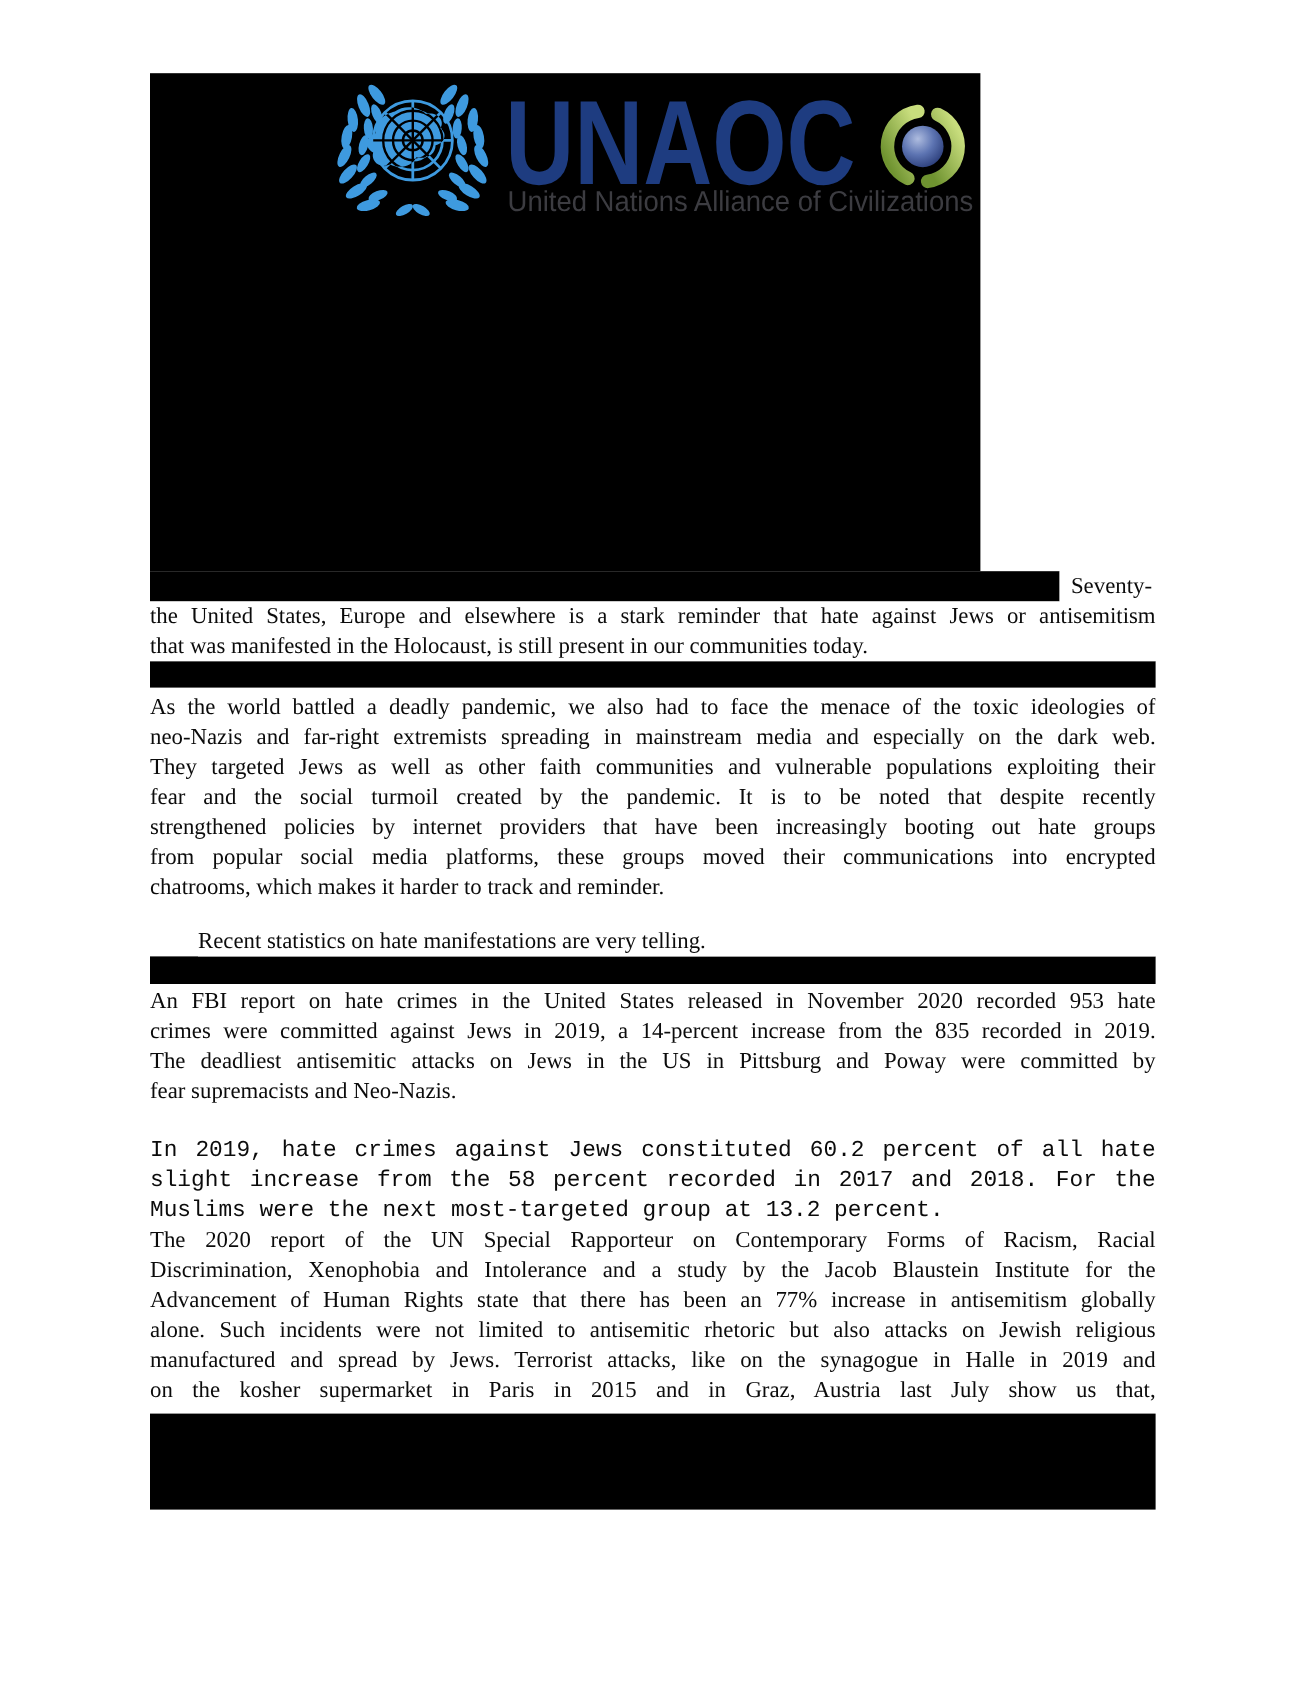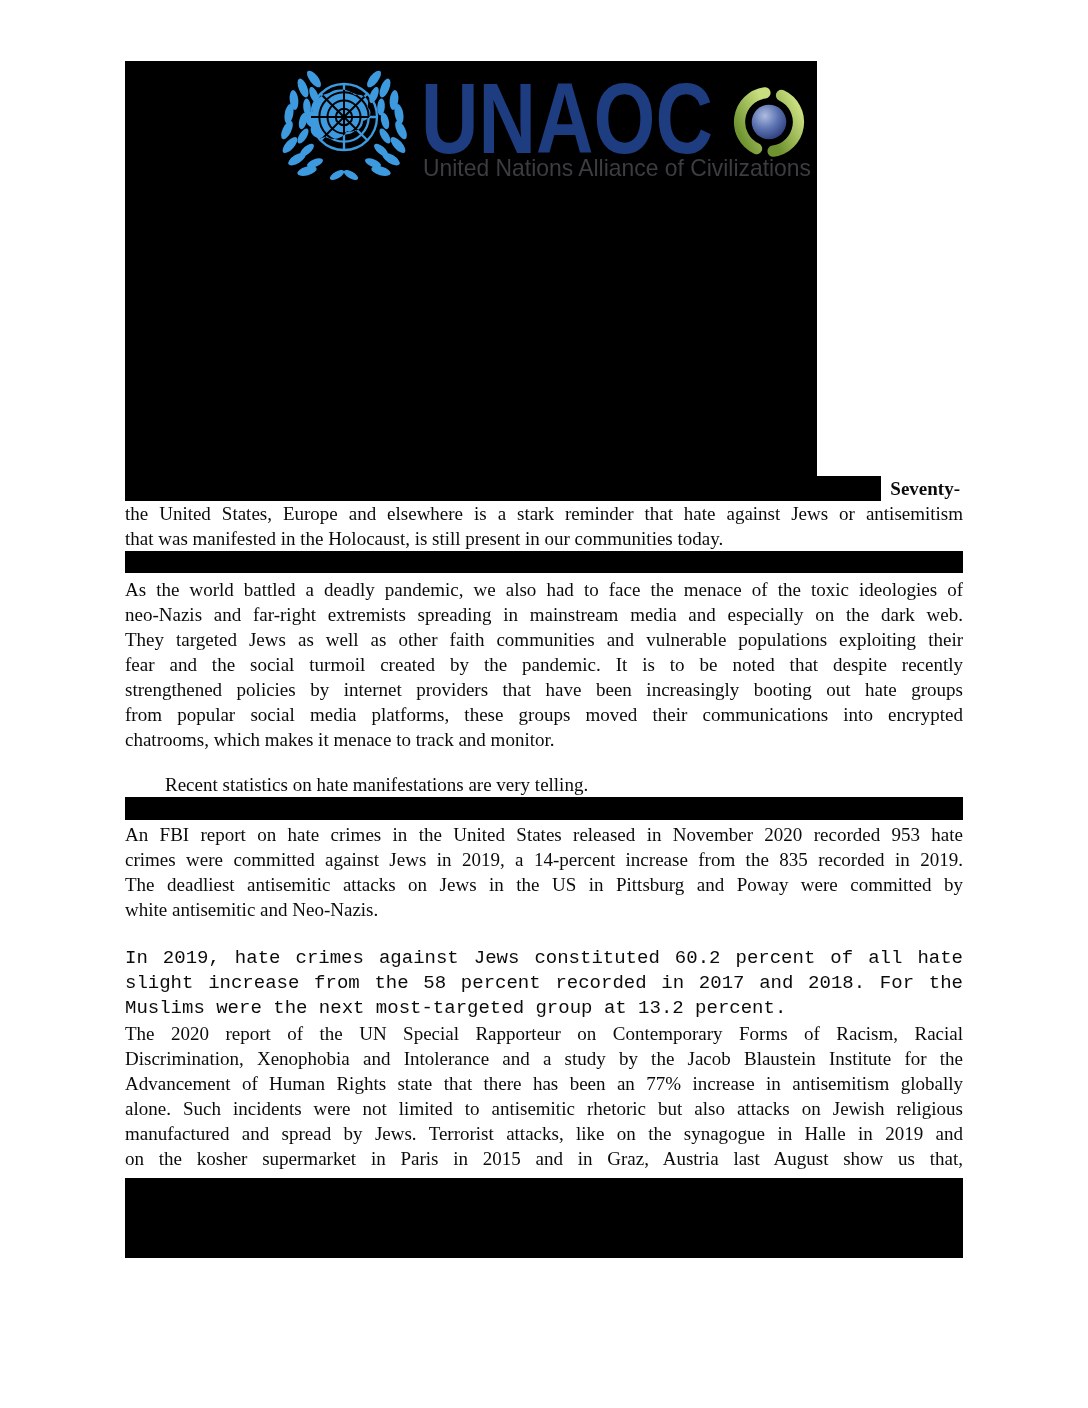--- a/index.html
+++ b/index.html
@@ -24,21 +24,21 @@
   .line{height:25px;line-height:25px;font-size:19px;color:#0b0b0b;
         text-align:justify;text-align-last:justify;overflow:hidden;}
   .line.last{text-align-last:left;}
   .flexline{display:flex;height:25px;flex-direction:column;}
   .flexline .frag{flex:0 0 auto;height:25px;line-height:25px;font-size:19px;color:#0b0b0b;
                   background:#ffffff;padding-right:6px;}
   .flexline .rfill{flex:1 1 auto;height:25px;background:#000000;}
   .seventy-row{display:flex;height:25px;}
   .seventy-row .rfill{flex:1 1 auto;height:25px;background:#000000;}
   .seventy-row .frag{flex:0 0 auto;height:25px;line-height:25px;font-size:19px;color:#0b0b0b;
-                     background:#ffffff;padding:0 3px 0 9px;font-weight:bold;}
+                     background:#ffffff;padding:0 3px 0 9px;}
   .p2{margin-top:4px;} .p3row{margin-top:20px;margin-left:40px;} .p4{margin-top:2px;}
   .p5{margin-top:24px;font-family:Liberation Mono, monospace;} .p6{}
 </style>
 </head>
 <body>
 
 <div class="page">
   <div class="col">
 
     <div class="hdr-block">
@@ -149,47 +149,47 @@
     </div>
     <div class="rbar a"></div>
 
     <div class="p2">
       <div class="line">As the world battled a deadly pandemic, we also had to face the menace of the toxic ideologies of</div>
       <div class="line">neo-Nazis and far-right extremists spreading in mainstream media and especially on the dark web.</div>
       <div class="line">They targeted Jews as well as other faith communities and vulnerable populations exploiting their</div>
       <div class="line">fear and the social turmoil created by the pandemic. It is to be noted that despite recently</div>
       <div class="line">strengthened policies by internet providers that have been increasingly booting out hate groups</div>
       <div class="line">from popular social media platforms, these groups moved their communications into encrypted</div>
-      <div class="line last">chatrooms, which makes it menace to track and monitor.</div>
+      <div class="line last">chatrooms, which makes it harder to track and reminder.</div>
     </div>
 
     <div class="flexline p3row">
       <span class="frag">Recent statistics on hate manifestations are very telling.</span>
       <span class="rfill"></span>
     </div>
     <div class="rbar b"></div>
 
     <div class="p4">
       <div class="line">An FBI report on hate crimes in the United States released in November 2020 recorded 953 hate</div>
       <div class="line">crimes were committed against Jews in 2019, a 14-percent increase from the 835 recorded in 2019.</div>
       <div class="line">The deadliest antisemitic attacks on Jews in the US in Pittsburg and Poway were committed by</div>
-      <div class="line last">white antisemitic and Neo-Nazis.</div>
+      <div class="line last">fear supremacists and Neo-Nazis.</div>
     </div>
 
     <div class="p5">
       <div class="line">In 2019, hate crimes against Jews constituted 60.2 percent of all hate crimes based on religion, a</div>
       <div class="line">slight increase from the 58 percent recorded in 2017 and 2018. For the sake of comparison,</div>
       <div class="line last">Muslims were the next most-targeted group at 13.2 percent.</div>
     </div>
 
     <div class="p6">
       <div class="line">The 2020 report of the UN Special Rapporteur on Contemporary Forms of Racism, Racial</div>
       <div class="line">Discrimination, Xenophobia and Intolerance and a study by the Jacob Blaustein Institute for the</div>
       <div class="line">Advancement of Human Rights state that there has been an 77% increase in antisemitism globally</div>
       <div class="line">alone. Such incidents were not limited to antisemitic rhetoric but also attacks on Jewish religious</div>
       <div class="line">manufactured and spread by Jews.  Terrorist attacks, like on the synagogue in Halle in 2019 and</div>
-      <div class="line">on the kosher supermarket in Paris in 2015 and in Graz, Austria last August show us that,</div>
+      <div class="line">on the kosher supermarket in Paris in 2015 and in Graz, Austria last July show us that,</div>
     </div>
 
     <div class="bottom-block"></div>
 
   </div>
 </div>
 
 </body></html>

